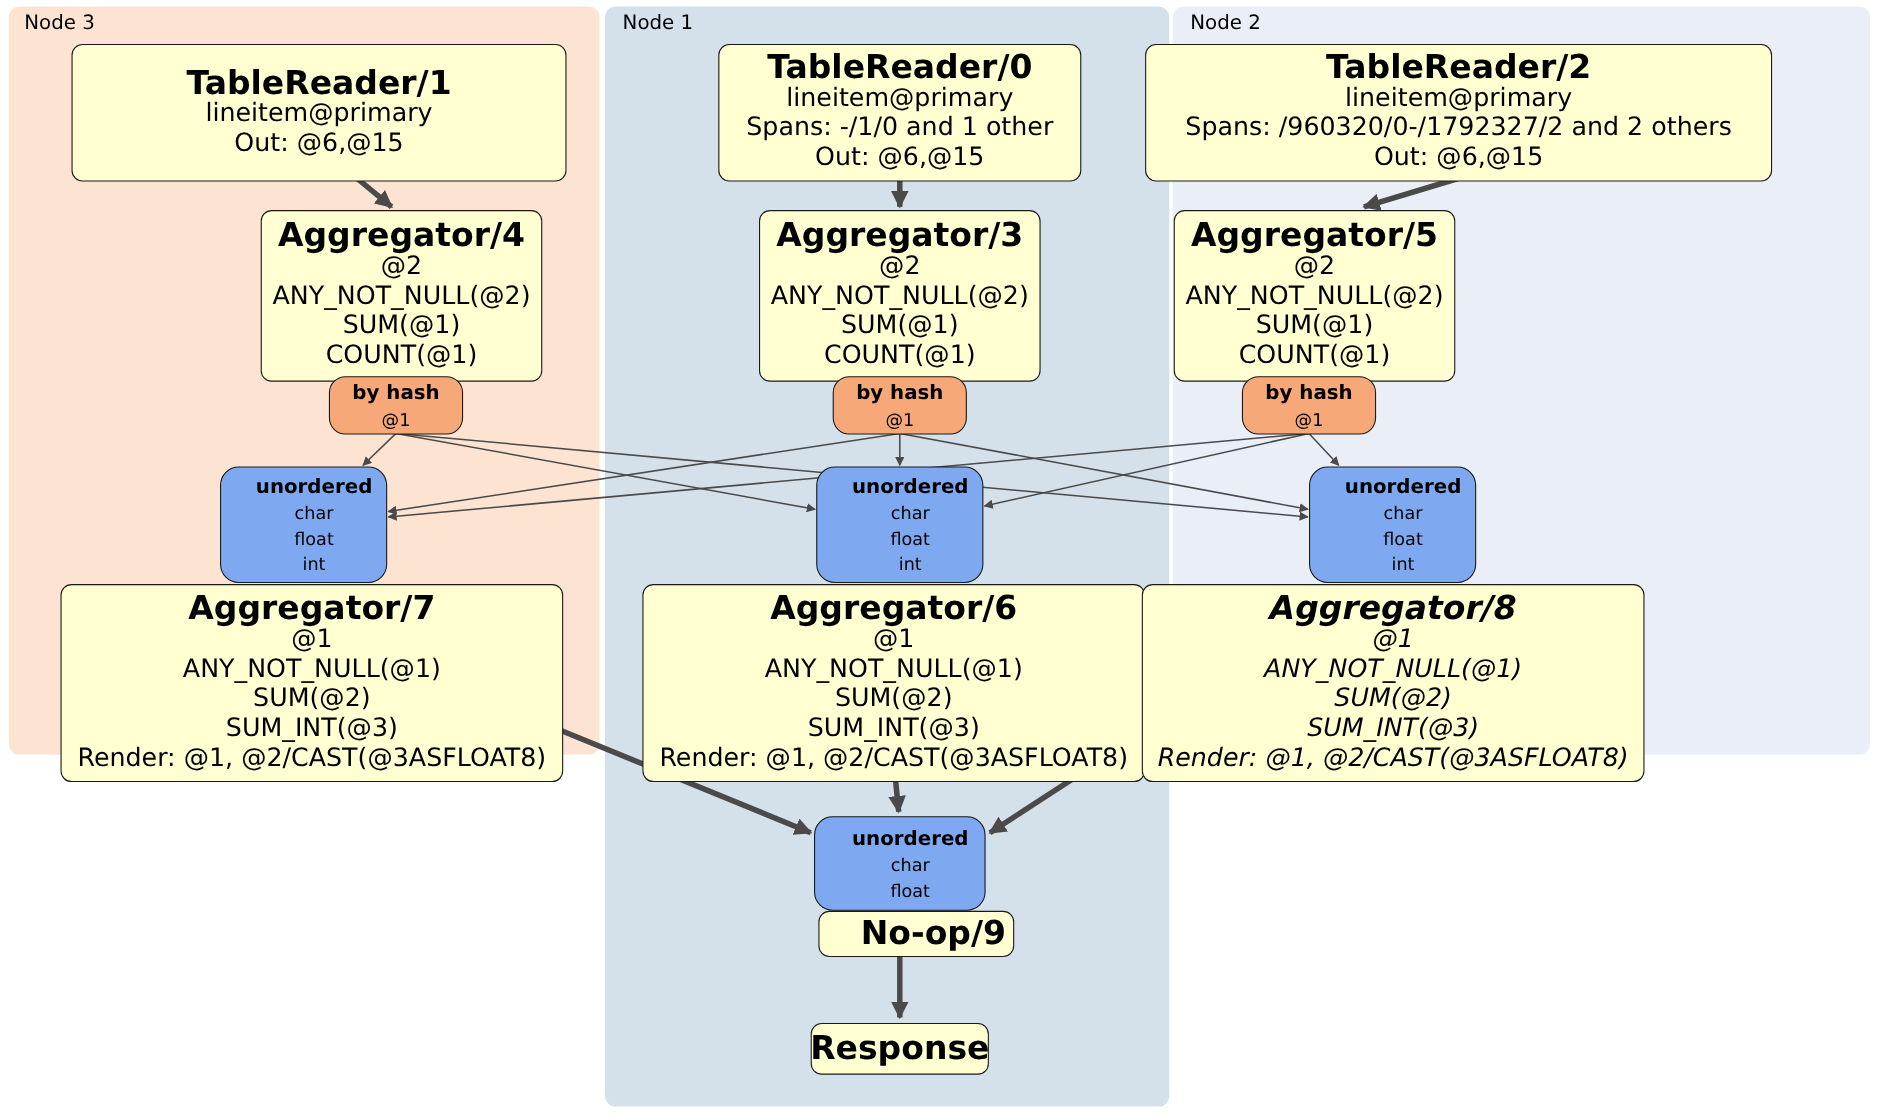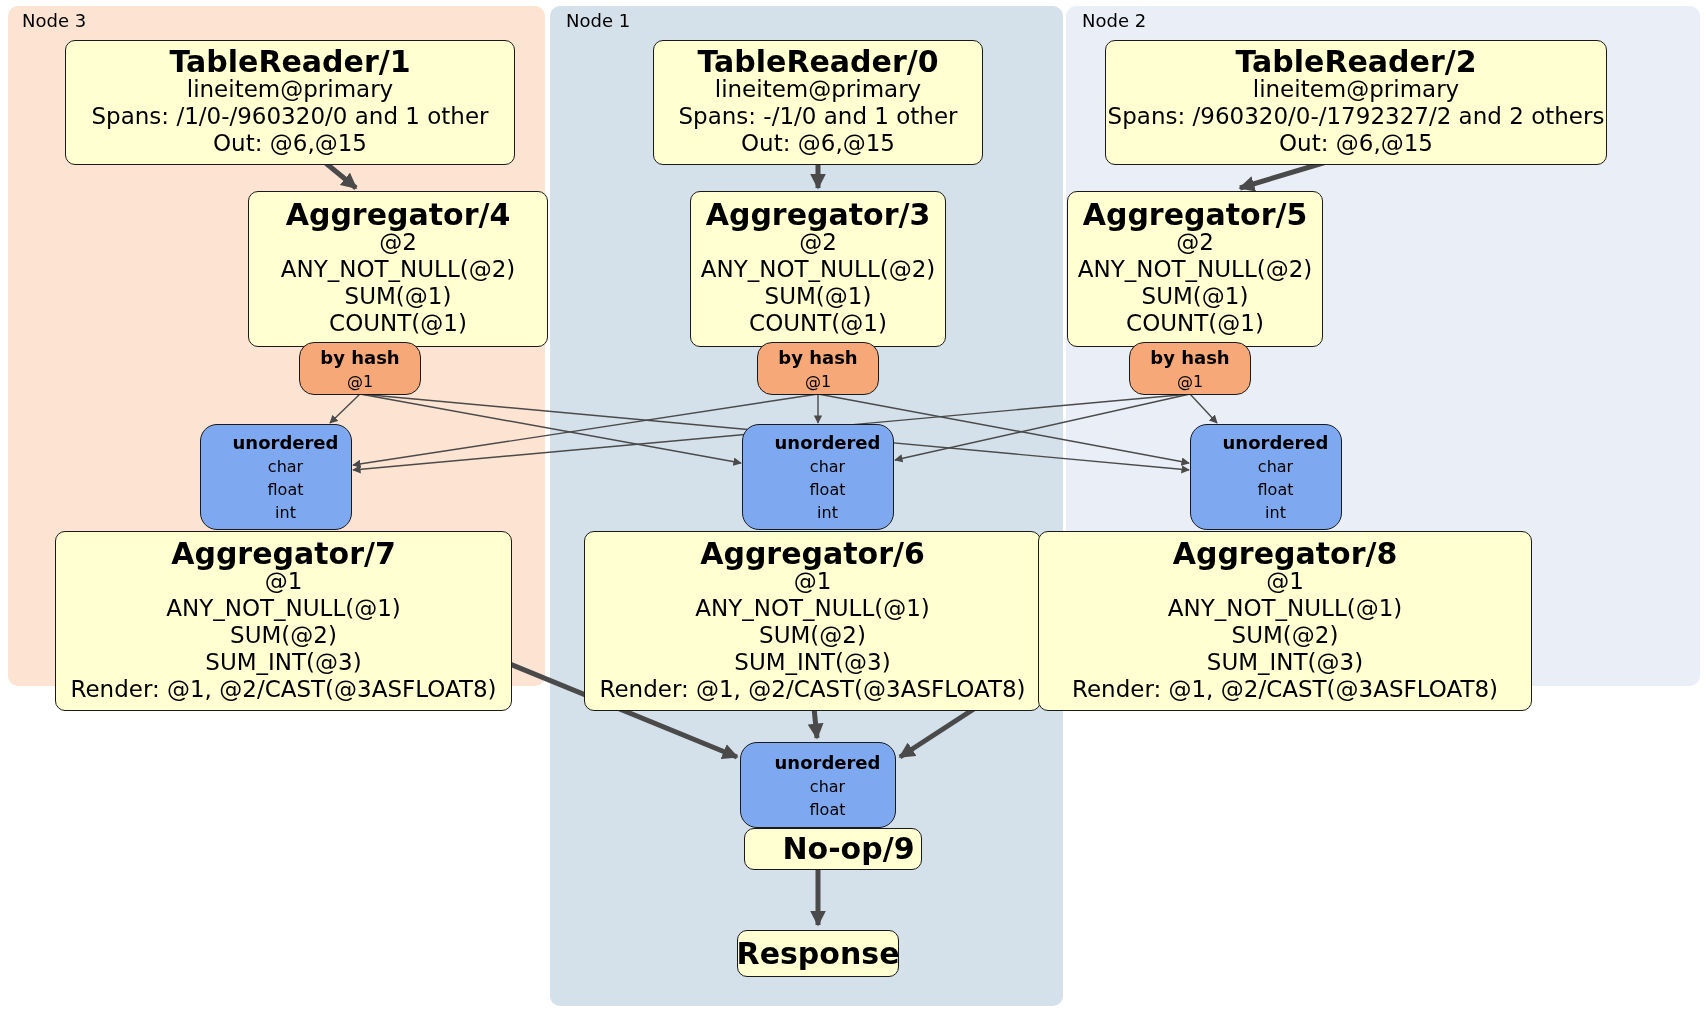--- a/index.html
+++ b/index.html
@@ -63,24 +63,23 @@
     <line class="thick" x1="1333" y1="160" x2="1240" y2="188" marker-end="url(#ah-b)"></line>
     <line class="thick" x1="505" y1="662" x2="737" y2="757" marker-end="url(#ah-b)"></line>
     <line class="thick" x1="814" y1="708" x2="817" y2="738" marker-end="url(#ah-b)"></line>
     <line class="thick" x1="1043" y1="664" x2="900" y2="757" marker-end="url(#ah-b)"></line>
     <line class="thick" x1="818" y1="866" x2="818" y2="925" marker-end="url(#ah-b)"></line>
   </svg>
 
   <div class="box proc" style="left:65px;top:40px;width:450px;height:125px;">
     <div class="bt">TableReader/1</div>
     <div class="bl">lineitem@primary</div>
-    <div class="bl">Spans: /1/0-/960320/0 and 1 other</div>
     <div class="bl">Out: @6,@15</div>
   </div>
-  <div class="box proc" style="left:248px;top:191px;width:300px;height:156px;">
+  <div class="box proc" style="left:237px;top:191px;width:256px;height:156px;">
     <div class="bt">Aggregator/4</div>
     <div class="bl">@2</div>
     <div class="bl">ANY_NOT_NULL(@2)</div>
     <div class="bl">SUM(@1)</div>
     <div class="bl">COUNT(@1)</div>
   </div>
   <div class="box hash" style="left:299px;top:342px;width:122px;height:53px;">
     <div class="bt">by hash</div>
     <div class="bl">@1</div>
   </div>
@@ -124,38 +123,38 @@
     <div class="bl">SUM_INT(@3)</div>
     <div class="bl">Render: @1, @2/CAST(@3ASFLOAT8)</div>
   </div>
   <div class="box sync" style="left:742px;top:424px;width:152px;height:106px;">
     <div class="bt">unordered</div>
     <div class="bl">char</div>
     <div class="bl">float</div>
     <div class="bl">int</div>
   </div>
 
-  <div class="box proc" style="left:1105px;top:40px;width:502px;height:125px;">
+  <div class="box proc" style="left:1041px;top:40px;width:570px;height:125px;">
     <div class="bt">TableReader/2</div>
     <div class="bl">lineitem@primary</div>
     <div class="bl">Spans: /960320/0-/1792327/2 and 2 others</div>
     <div class="bl">Out: @6,@15</div>
   </div>
   <div class="box proc" style="left:1067px;top:191px;width:256px;height:156px;">
     <div class="bt">Aggregator/5</div>
     <div class="bl">@2</div>
     <div class="bl">ANY_NOT_NULL(@2)</div>
     <div class="bl">SUM(@1)</div>
     <div class="bl">COUNT(@1)</div>
   </div>
   <div class="box hash" style="left:1129px;top:342px;width:122px;height:53px;">
     <div class="bt">by hash</div>
     <div class="bl">@1</div>
   </div>
-  <div class="box proc" style="left:1038px;top:531px;width:494px;height:180px;">
+  <div class="box proc" style="left:1038px;top:531px;width:457px;height:180px;font-style:italic;">
     <div class="bt">Aggregator/8</div>
     <div class="bl">@1</div>
     <div class="bl">ANY_NOT_NULL(@1)</div>
     <div class="bl">SUM(@2)</div>
     <div class="bl">SUM_INT(@3)</div>
     <div class="bl">Render: @1, @2/CAST(@3ASFLOAT8)</div>
   </div>
   <div class="box sync" style="left:1190px;top:424px;width:152px;height:106px;">
     <div class="bt">unordered</div>
     <div class="bl">char</div>

